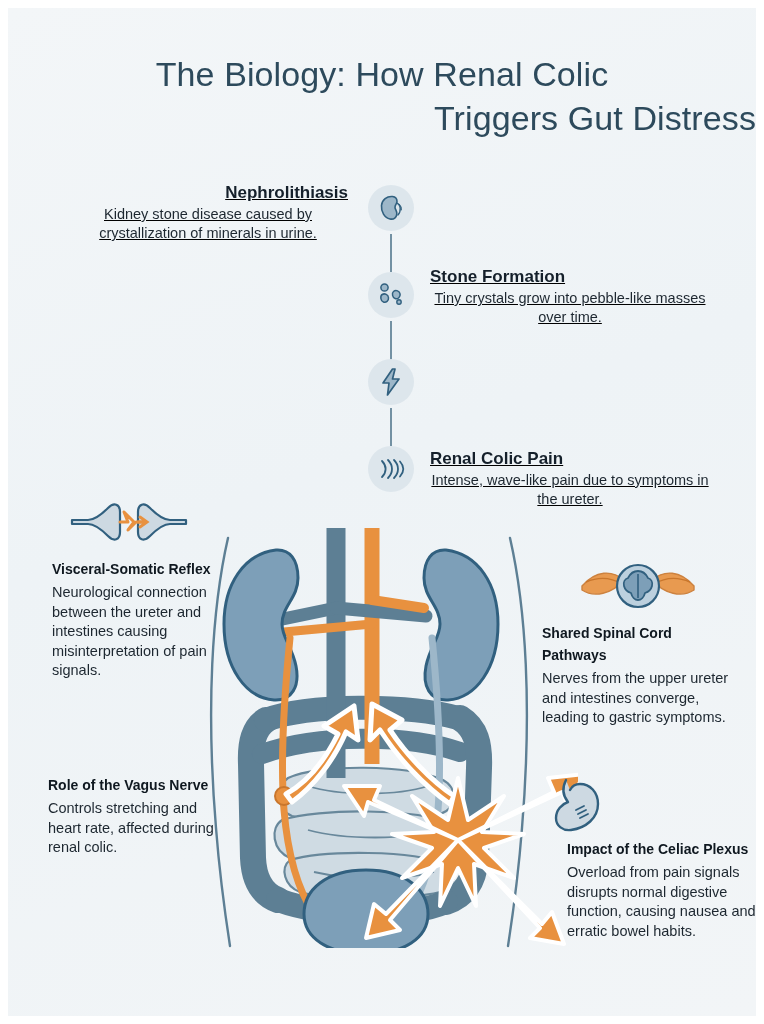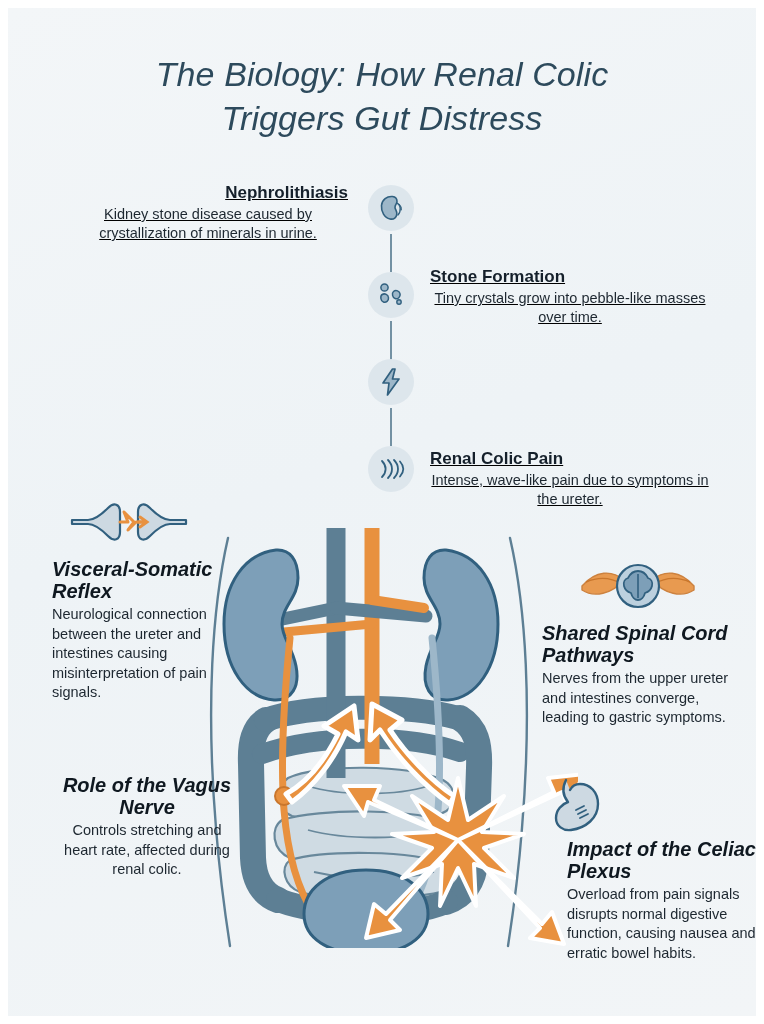--- a/index.html
+++ b/index.html
@@ -17,23 +17,22 @@
     overflow:hidden;
   }
   
   .title{
     position:absolute;left:0;top:44px;width:748px;
     text-align:center;
     font-size:34px;line-height:44px;
     font-weight:400;
     color:#2d4a5c;
     letter-spacing:.1px;
-    font-style:italic;
-  }
-  .title .l2{display:block;}
+  }
+  .title .l2{display:block;text-align:right;}
 
   
   .rail{position:absolute;left:0;top:0;width:748px;height:1008px;pointer-events:none;}
   .node{
     position:absolute;width:46px;height:46px;border-radius:50%;
     background:#dde6ec;
     display:flex;align-items:center;justify-content:center;
   }
   .node svg{display:block;}
   .connector{
@@ -48,23 +47,22 @@
   }
   .step p{
     margin:0;font-size:14.5px;line-height:19px;color:#1d2730;text-align:center;
   }
   .step.right{text-align:left;}
   .step.left{text-align:right;}
 
   
   .block{position:absolute;}
   .block h3{
-    margin:0 0 3px 0;font-size:20px;font-weight:bold;color:#0f1820;
+    margin:0 0 3px 0;font-size:14px;font-weight:bold;color:#0f1820;
     line-height:22px;
-    font-style:italic;
   }
   .block p{
     margin:0;font-size:14.5px;line-height:19.5px;color:#1d2730;
   }
   .blockicon{position:absolute;}
 
   
   .anatomy{position:absolute;left:150px;top:520px;width:420px;height:420px;}
 </style>
 </head>
@@ -235,21 +233,21 @@
                C75 20 73 17 70 16 C68 12 65 9 60 9z" fill="#7d9fb8" stroke="#31607f" stroke-width="1.8" stroke-linejoin="round"></path>
       <path d="M60 12 L60 36" stroke="#31607f" stroke-width="1.6"></path>
     </svg>
   </div>
 
   <div class="block" style="left:534px;top:614px;width:190px;">
     <h3>Shared Spinal Cord Pathways</h3>
     <p>Nerves from the upper ureter and intestines converge, leading to gastric symptoms.</p>
   </div>
 
-  <div class="block" style="left:48px;top:766px;width:182px;text-align:center;">
+  <div class="block" style="left:40px;top:766px;width:182px;">
     <h3>Role of the Vagus Nerve</h3>
     <p>Controls stretching and heart rate, affected during renal colic.</p>
   </div>
 
   <div class="blockicon" style="left:538px;top:770px;">
     <svg width="60" height="58" viewBox="0 0 60 58">
       <path d="M20 2 C16 10 17 18 22 24 C16 26 10 32 10 40 C10 48 17 53 25 52
                C40 50 52 40 52 26 C52 14 44 6 34 6 C29 6 26 8 24 12" fill="#cdd9e2" stroke="#31607f" stroke-width="2.4" stroke-linejoin="round" stroke-linecap="round"></path>
       <path d="M30 32 L38 28 M32 36 L40 32 M34 40 L42 36" stroke="#31607f" stroke-width="1.8" stroke-linecap="round"></path>
     </svg>

